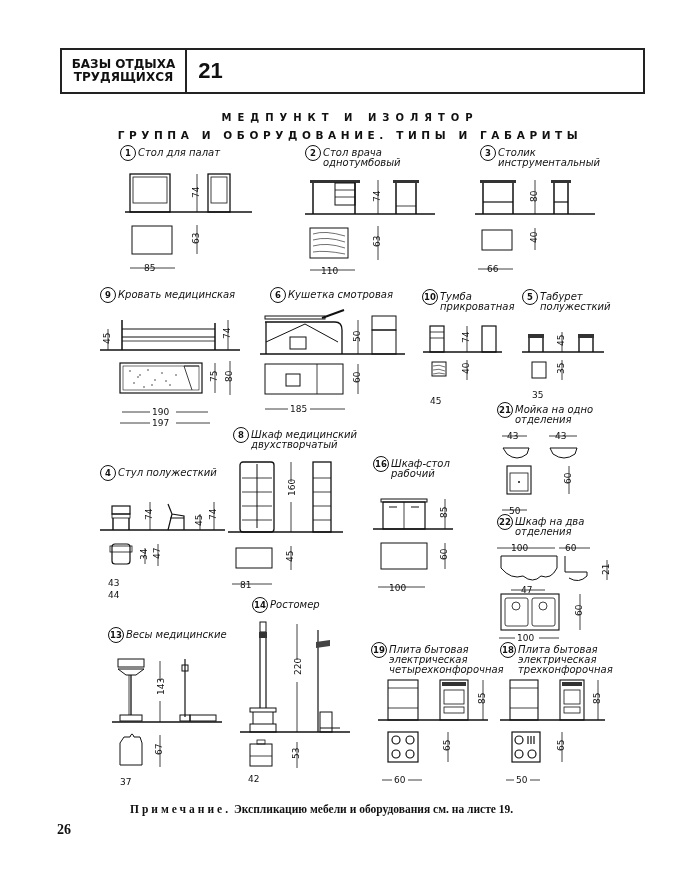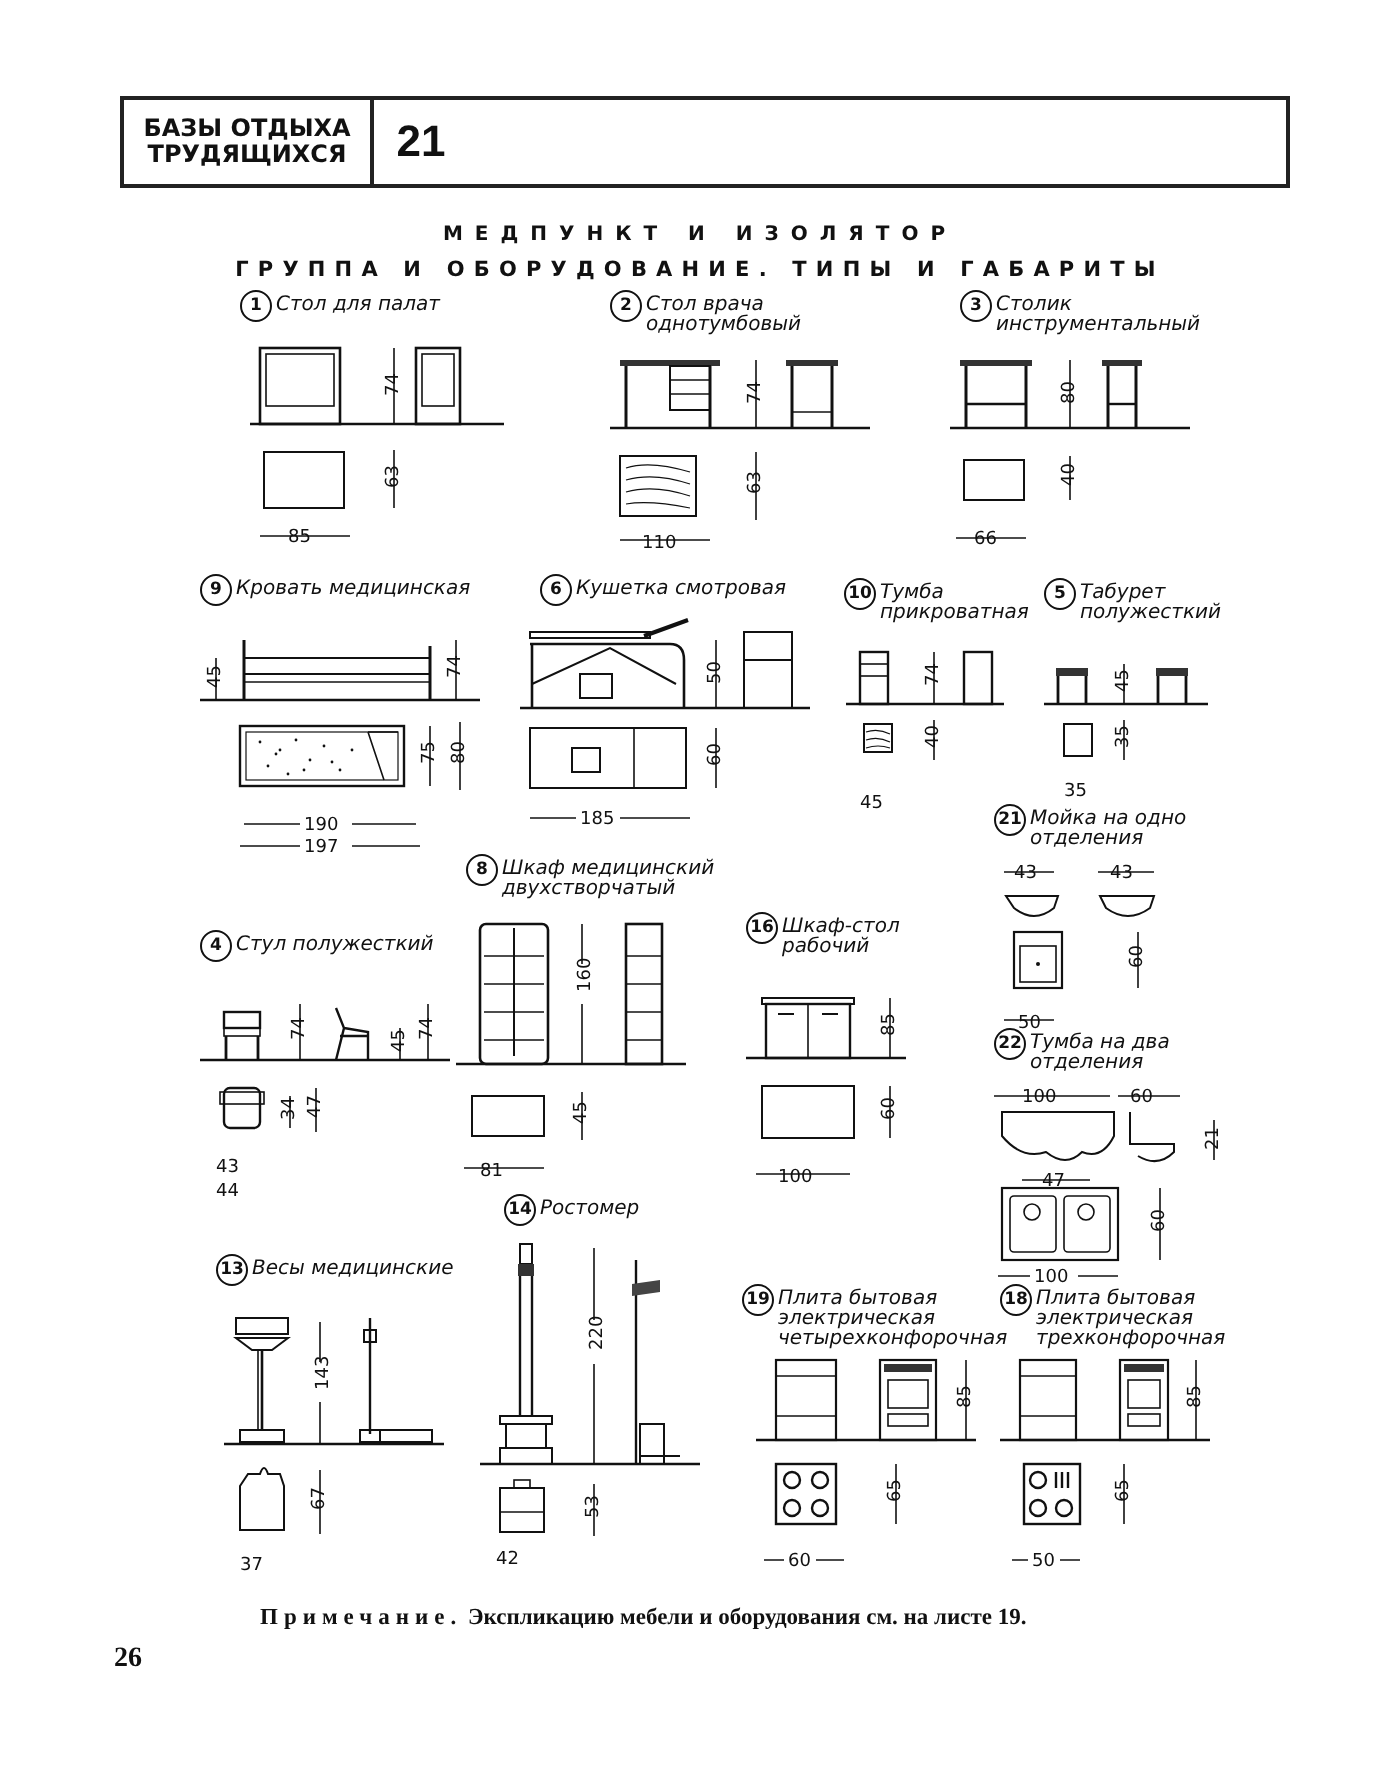--- a/index.html
+++ b/index.html
@@ -335,21 +335,21 @@
   <rect x="8" y="48" width="46" height="26" fill="none" stroke="#111" stroke-width="1"></rect>
   <line x1="72" y1="48" x2="72" y2="74" stroke="#111" stroke-width="0.8"></line>
   <text x="68" y="63" transform="rotate(-90 72 61)">60</text>
   <line x1="5" y1="92" x2="52" y2="92" stroke="#111" stroke-width="0.8"></line>
   <text x="16" y="96">100</text>
 </svg>
 
 <div class="lbl" style="left:497px;top:517px;justify-content:space-between;">
   <span class="num">22</span>
   <span class="lbltext">
-      <span>Тумба на два</span>
+      <span>Шкаф на два</span>
       <span>отделения</span>
     </span>
 </div>
 <svg style="left:495px;top:540px;" width="135" height="105">
   <line x1="2" y1="8" x2="60" y2="8" stroke="#111" stroke-width="0.8"></line>
   <text x="16" y="11">100</text>
   <line x1="64" y1="8" x2="95" y2="8" stroke="#111" stroke-width="0.8"></line>
   <text x="70" y="11">60</text>
   <path d="M6 16 L62 16 L62 28 Q56 40 46 36 Q38 44 28 36 Q16 40 6 28 Z" fill="none" stroke="#111" stroke-width="1"></path>
   <path d="M70 16 L70 32 L92 32 L92 36 Q84 44 74 38" fill="none" stroke="#111" stroke-width="1"></path>

